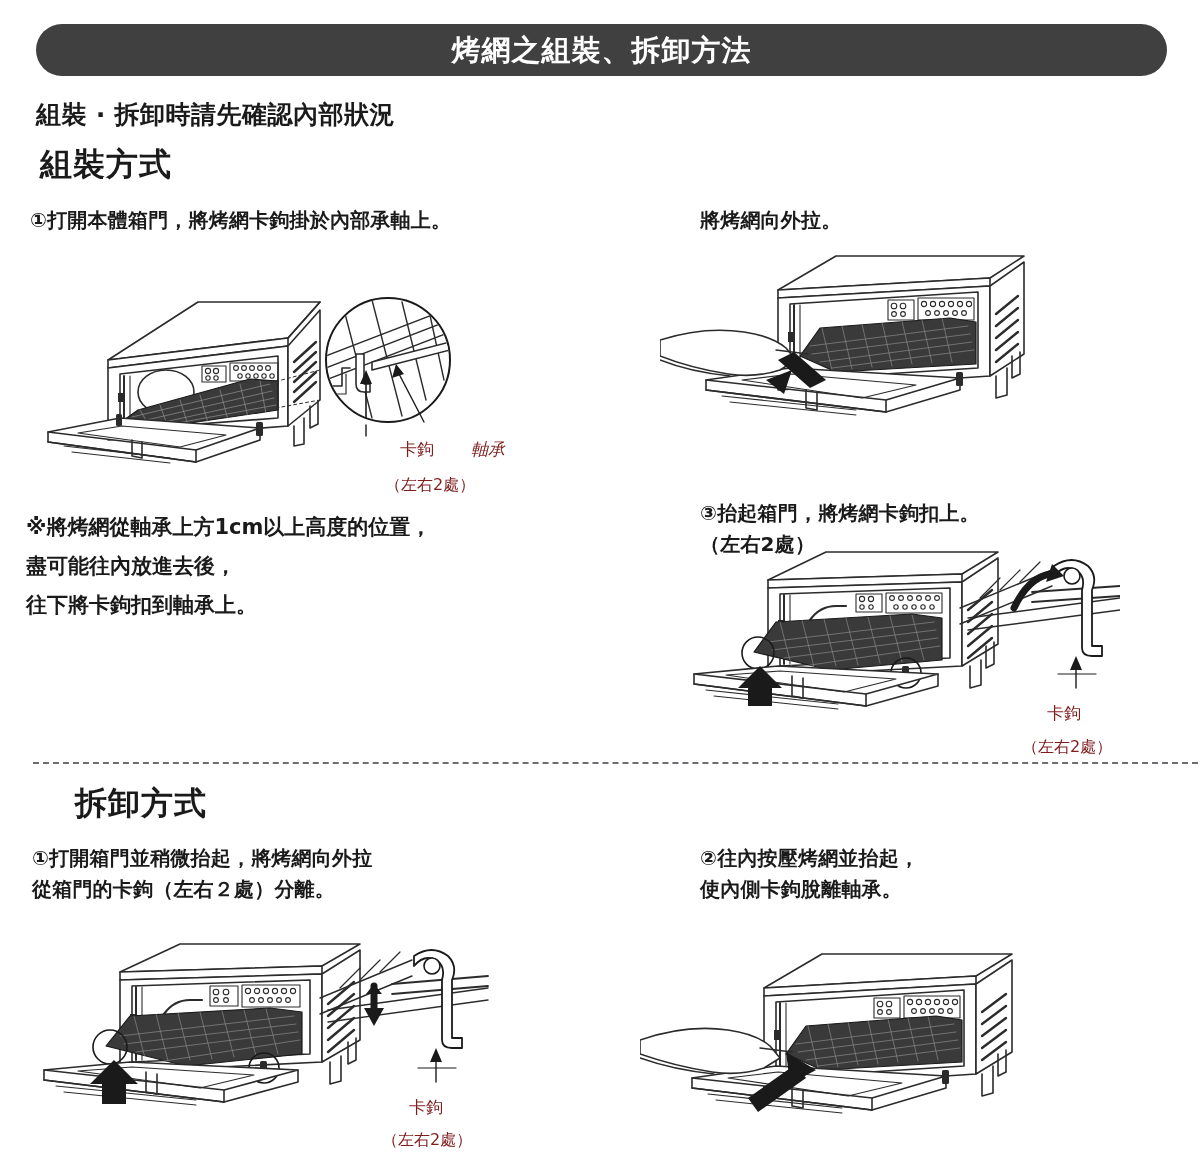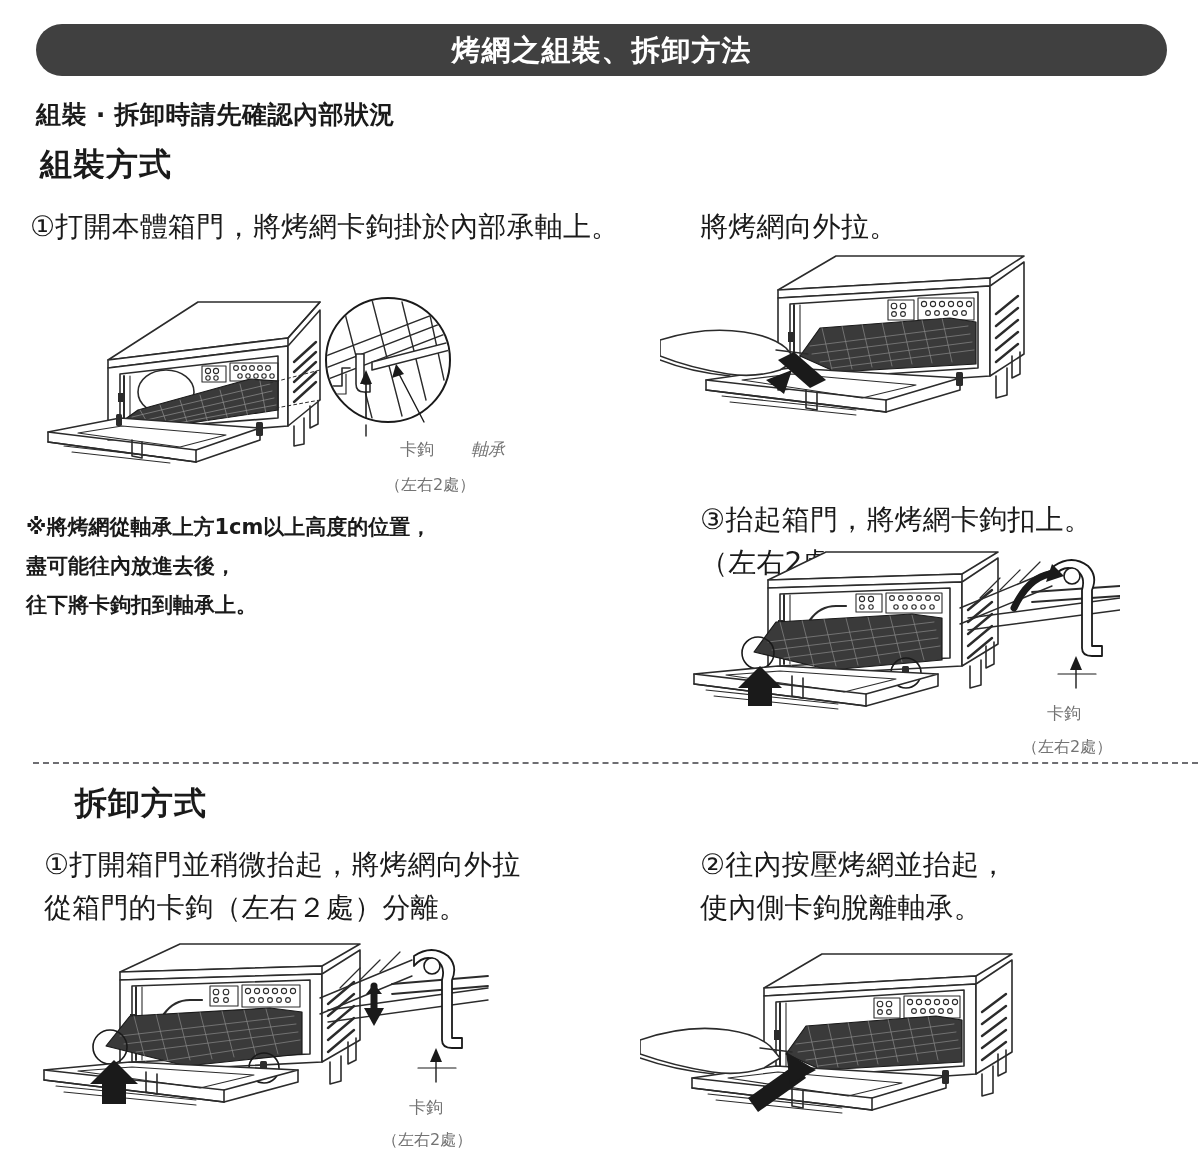--- a/index.html
+++ b/index.html
@@ -50,47 +50,47 @@
     position: absolute;
     font-size: 32px;
     font-weight: bold;
     letter-spacing: 1px;
   }
   #sec-assemble { left: 40px; top: 143px; }
   #sec-disassemble { left: 44px; top: 782px; margin-left: 31px; }
 
   .step {
     position: absolute;
-    font-size: 28px;
-    font-weight: normal;
+    font-size: 20px;
+    font-weight: bold;
     letter-spacing: 0.2px;
     line-height: 1.55;
     white-space: pre-line;
   }
   #step-a1 { left: 30px;  top: 205px; }
   #step-a2 { left: 700px; top: 205px; }
   #step-a3 { left: 700px; top: 462px; margin-top: 36px; }
-  #step-d1 { left: 44px;  top: 843px; }
+  #step-d1 { left: 32px;  top: 843px; }
   #step-d2 { left: 700px; top: 843px; }
 
   .note {
     position: absolute;
     left: 26px;
     top: 508px;
     font-size: 21px;
     font-weight: bold;
     line-height: 1.85;
     white-space: pre-line;
   }
 
   
   .callout {
     position: absolute;
     font-size: 17px;
-    color: #737373;
+    color: #7f1d1d;
     line-height: 1.5;
     white-space: nowrap;
   }
   .callout.small { font-size: 16px; }
 
   
   .divider {
     position: absolute;
     left: 33px;
     top: 762px;

